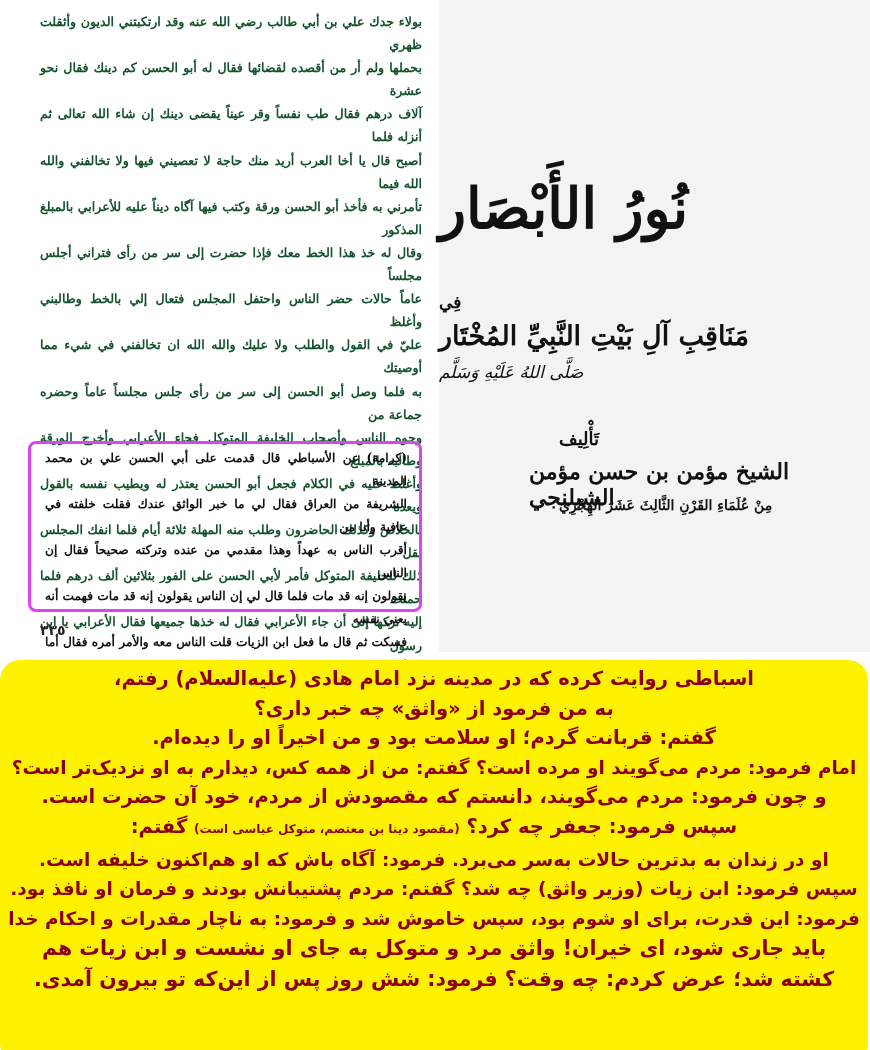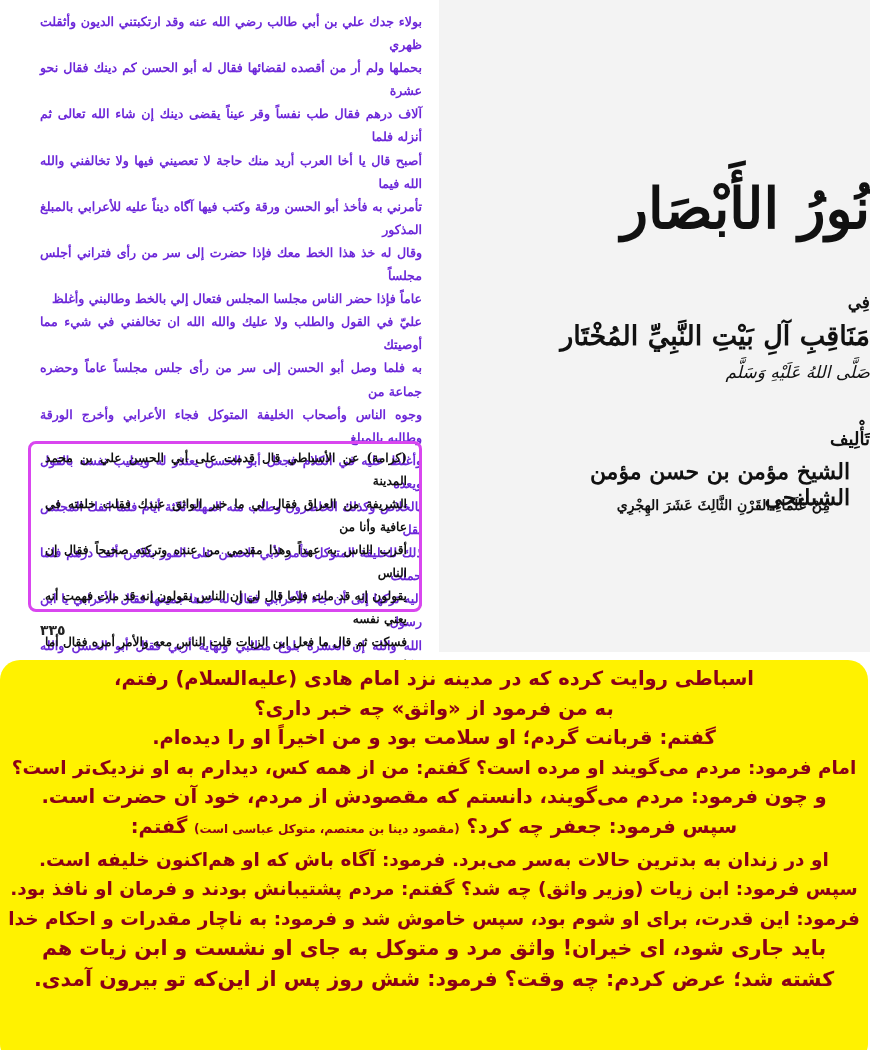--- a/index.html
+++ b/index.html
@@ -13,40 +13,40 @@
     background: #ffffff;
   }
   .right-page {
     position: absolute; left: 439px; top: 0; width: 431px; height: 652px;
     background: #f3f3f3;
   }
   .body-text {
     position: absolute; left: 40px; top: 10px; width: 382px;
     direction: rtl; text-align: justify; text-align-last: right;
     font-family: "DejaVu Serif", serif; font-weight: bold;
-    font-size: 12.6px; line-height: 23.1px; color: #6d28d9;
+    font-size: 12.6px; line-height: 23.1px; color: #14532d;
   }
   .body-text p { margin: 0; }
   .kerama-box {
     position: absolute; left: 28px; top: 441px; width: 394px; height: 171px;
     border: 3px solid #d946ef; border-radius: 8px; box-sizing: border-box;
   }
   .kerama-text {
     position: absolute; left: 14px; right: 12px; top: 3px;
     direction: rtl; text-align: justify; text-align-last: right;
     font-family: "DejaVu Serif", serif; font-weight: bold;
     font-size: 12.2px; line-height: 23px; color: #111;
   }
   .kerama-text p { margin: 0; }
   .page-number {
     position: absolute; left: 40px; top: 622px;
     font-family: "DejaVu Sans", sans-serif; font-weight: bold; font-size: 14px; color: #222;
     direction: rtl;
   }
-  .cover { position: absolute; left: 0; top: 0; width: 100%; height: 100%; direction: rtl; text-align: right; color: #111; }
+  .cover { position: absolute; left: 0; top: 0; width: 100%; height: 100%; direction: rtl; text-align: left; color: #111; }
   .cover-title {
     position: absolute; top: 175px; left: 0; right: 0;
     font-family: "DejaVu Serif", serif; font-weight: bold; font-size: 56px; letter-spacing: 2px;
   }
   .cover-fi { position: absolute; top: 292px; left: 0; right: 0; font-size: 17px; font-weight: bold; }
   .cover-subtitle { position: absolute; top: 320px; left: 0; right: 0; font-size: 27px; font-weight: bold; font-family: "DejaVu Serif", serif; }
   .cover-salawat { position: absolute; top: 362px; left: 0; right: 0; font-size: 17px; font-style: italic; }
   .cover-authorship { position: absolute; top: 428px; left: 120px; right: 0; font-size: 18px; font-weight: bold; }
   .cover-author { position: absolute; top: 458px; left: 90px; right: 20px; font-size: 22px; font-weight: bold; }
   .cover-era { position: absolute; top: 497px; left: 120px; right: 40px; font-size: 14px; font-weight: bold; }
@@ -67,21 +67,21 @@
 <body>
 
 <div class="left-page">
   <div class="body-text">
     <p>بولاء جدك علي بن أبي طالب رضي الله عنه وقد ارتكبتني الديون وأثقلت ظهري</p>
     <p>بحملها ولم أر من أقصده لقضائها فقال له أبو الحسن كم دينك فقال نحو عشرة</p>
     <p>آلاف درهم فقال طب نفساً وقر عيناً يقضى دينك إن شاء الله تعالى ثم أنزله فلما</p>
     <p>أصبح قال يا أخا العرب أريد منك حاجة لا تعصيني فيها ولا تخالفني والله الله فيما</p>
     <p>تأمرني به فأخذ أبو الحسن ورقة وكتب فيها آگاه ديناً عليه للأعرابي بالمبلغ المذكور</p>
     <p>وقال له خذ هذا الخط معك فإذا حضرت إلى سر من رأى فتراني أجلس مجلساً</p>
-    <p>عاماً فإذا حضر الناس مجلسا المجلس فتعال إلي بالخط وطالبني وأغلظ</p>
+    <p>عاماً حالات حضر الناس واحتفل المجلس فتعال إلي بالخط وطالبني وأغلظ</p>
     <p>عليّ في القول والطلب ولا عليك والله الله ان تخالفني في شيء مما أوصيتك</p>
     <p>به فلما وصل أبو الحسن إلى سر من رأى جلس مجلساً عاماً وحضره جماعة من</p>
     <p>وجوه الناس وأصحاب الخليفة المتوكل فجاء الأعرابي وأخرج الورقة وطالبه بالمبلغ</p>
     <p>وأغلظ عليه في الكلام فجعل أبو الحسن يعتذر له ويطيب نفسه بالقول ويعده</p>
     <p>بالخلاص وكذلك الحاضرون وطلب منه المهلة ثلاثة أيام فلما انفك المجلس نقل</p>
     <p>ذلك للخليفة المتوكل فأمر لأبي الحسن على الفور بثلاثين ألف درهم فلما حملت</p>
     <p>إليه تركها إلى أن جاء الأعرابي فقال له خذها جميعها فقال الأعرابي يا ابن رسول</p>
     <p>الله والله إن العشرة بلوغ مطلبي ونهاية أربي فقال أبو الحسن والله لتأخذن ذلك</p>
     <p>جميعه وهو رزقك ساقه الله لك ولو كان أكثر من ذلك ما نقصناه فأخذ الأعرابي</p>
     <p>الثلاثين ألف درهم وانصرف وهو يقول : «الله أعلم حيث يجعل رسالته».</p>

